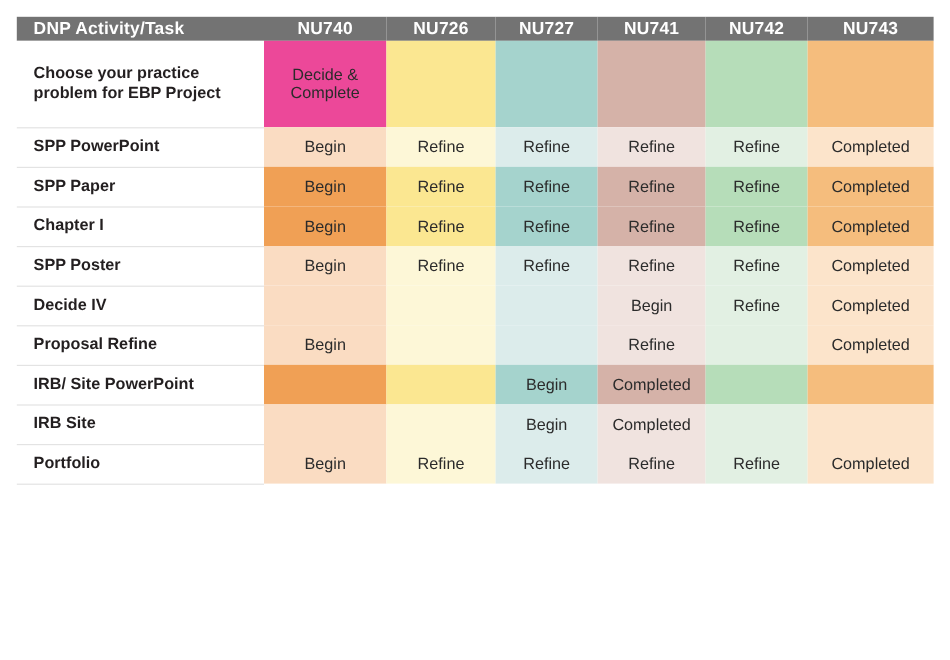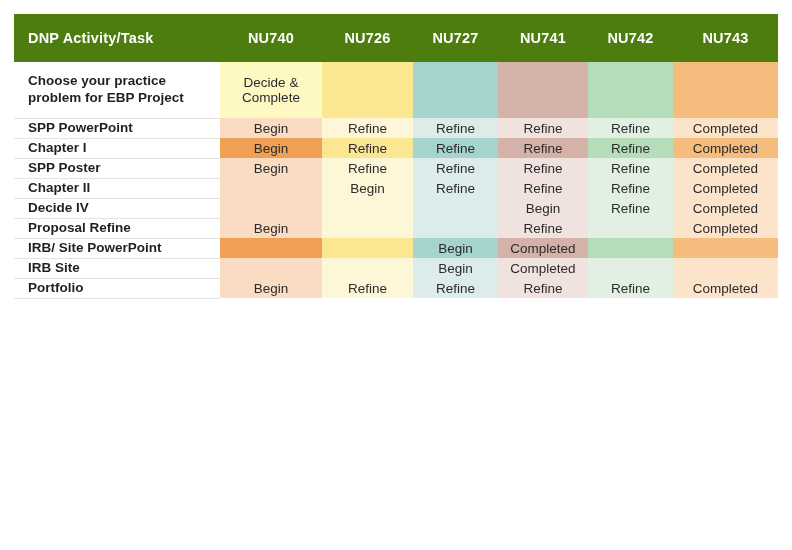--- a/index.html
+++ b/index.html
@@ -32,25 +32,25 @@
   
   col.c-label { width: 206px; }
   col.c-740 { width: 102px; }
   col.c-726 { width: 91px; }
   col.c-727 { width: 85px; }
   col.c-741 { width: 90px; }
   col.c-742 { width: 85px; }
   col.c-743 { width: 105px; }
 
   thead th {
-    background: #4d7c0f;
+    background: #737373;
     color: #ffffff;
     font-size: 14.5px;
     font-weight: bold;
-    height: 48px;
+    height: 20px;
     vertical-align: middle;
     letter-spacing: 0.2px;
   }
   thead th.hdr-label {
     text-align: left;
     padding-left: 14px;
   }
   thead th.hdr-course {
     text-align: center;
   }
@@ -70,22 +70,22 @@
   tbody tr.firstrow td.rowlabel {
     border-bottom: 1px solid #e3e3e3;
   }
   tbody td.cell {
     text-align: center;
     vertical-align: middle;
     font-size: 13.5px;
     color: #2b2b2b;
     font-weight: normal;
   }
-  tbody tr { height: 20px; }
-  tbody tr.firstrow { height: 56px; }
+  tbody tr { height: 33px; }
+  tbody tr.firstrow { height: 72px; }
 </style>
 </head>
 <body>
 
 <div id="table-wrap">
   <table class="matrix">
     <colgroup>
       <col class="c-label">
       <col class="c-740">
       <col class="c-726">
@@ -101,64 +101,64 @@
         <th class="hdr-course">NU726</th>
         <th class="hdr-course">NU727</th>
         <th class="hdr-course">NU741</th>
         <th class="hdr-course">NU742</th>
         <th class="hdr-course">NU743</th>
       </tr>
     </thead>
     <tbody id="matrix-body">
         <tr class="firstrow">
           <td class="rowlabel">Choose your practice problem for EBP Project</td>
-          <td class="cell" style="background: #fef9c3;">Decide &amp; Complete</td>
+          <td class="cell" style="background: #ec4899;">Decide &amp; Complete</td>
           <td class="cell" style="background: rgb(251, 231, 145);"></td>
           <td class="cell" style="background: rgb(165, 211, 205);"></td>
           <td class="cell" style="background: rgb(213, 178, 168);"></td>
           <td class="cell" style="background: rgb(182, 221, 185);"></td>
           <td class="cell" style="background: rgb(245, 189, 125);"></td>
         </tr>
         <tr>
           <td class="rowlabel">SPP PowerPoint</td>
           <td class="cell" style="background: rgb(250, 220, 194);">Begin</td>
           <td class="cell" style="background: rgb(253, 247, 215);">Refine</td>
           <td class="cell" style="background: rgb(220, 236, 235);">Refine</td>
           <td class="cell" style="background: rgb(240, 227, 223);">Refine</td>
           <td class="cell" style="background: rgb(226, 240, 227);">Refine</td>
           <td class="cell" style="background: rgb(252, 228, 203);">Completed</td>
+        </tr>
+        <tr>
+          <td class="rowlabel">SPP Paper</td>
+          <td class="cell" style="background: rgb(240, 160, 85);">Begin</td>
+          <td class="cell" style="background: rgb(251, 231, 145);">Refine</td>
+          <td class="cell" style="background: rgb(165, 211, 205);">Refine</td>
+          <td class="cell" style="background: rgb(213, 178, 168);">Refine</td>
+          <td class="cell" style="background: rgb(182, 221, 185);">Refine</td>
+          <td class="cell" style="background: rgb(245, 189, 125);">Completed</td>
         </tr>
         <tr>
           <td class="rowlabel">Chapter I</td>
           <td class="cell" style="background: rgb(240, 160, 85);">Begin</td>
           <td class="cell" style="background: rgb(251, 231, 145);">Refine</td>
           <td class="cell" style="background: rgb(165, 211, 205);">Refine</td>
           <td class="cell" style="background: rgb(213, 178, 168);">Refine</td>
           <td class="cell" style="background: rgb(182, 221, 185);">Refine</td>
           <td class="cell" style="background: rgb(245, 189, 125);">Completed</td>
         </tr>
         <tr>
           <td class="rowlabel">SPP Poster</td>
           <td class="cell" style="background: rgb(250, 220, 194);">Begin</td>
           <td class="cell" style="background: rgb(253, 247, 215);">Refine</td>
           <td class="cell" style="background: rgb(220, 236, 235);">Refine</td>
           <td class="cell" style="background: rgb(240, 227, 223);">Refine</td>
           <td class="cell" style="background: rgb(226, 240, 227);">Refine</td>
           <td class="cell" style="background: rgb(252, 228, 203);">Completed</td>
         </tr>
         <tr>
-          <td class="rowlabel">Chapter II</td>
-          <td class="cell" style="background: rgb(250, 220, 194);"></td>
-          <td class="cell" style="background: rgb(253, 247, 215);">Begin</td>
-          <td class="cell" style="background: rgb(220, 236, 235);">Refine</td>
-          <td class="cell" style="background: rgb(240, 227, 223);">Refine</td>
-          <td class="cell" style="background: rgb(226, 240, 227);">Refine</td>
-          <td class="cell" style="background: rgb(252, 228, 203);">Completed</td>
-        </tr>
-        <tr>
           <td class="rowlabel">Decide IV</td>
           <td class="cell" style="background: rgb(250, 220, 194);"></td>
           <td class="cell" style="background: rgb(253, 247, 215);"></td>
           <td class="cell" style="background: rgb(220, 236, 235);"></td>
           <td class="cell" style="background: rgb(240, 227, 223);">Begin</td>
           <td class="cell" style="background: rgb(226, 240, 227);">Refine</td>
           <td class="cell" style="background: rgb(252, 228, 203);">Completed</td>
         </tr>
         <tr>
           <td class="rowlabel">Proposal Refine</td>

